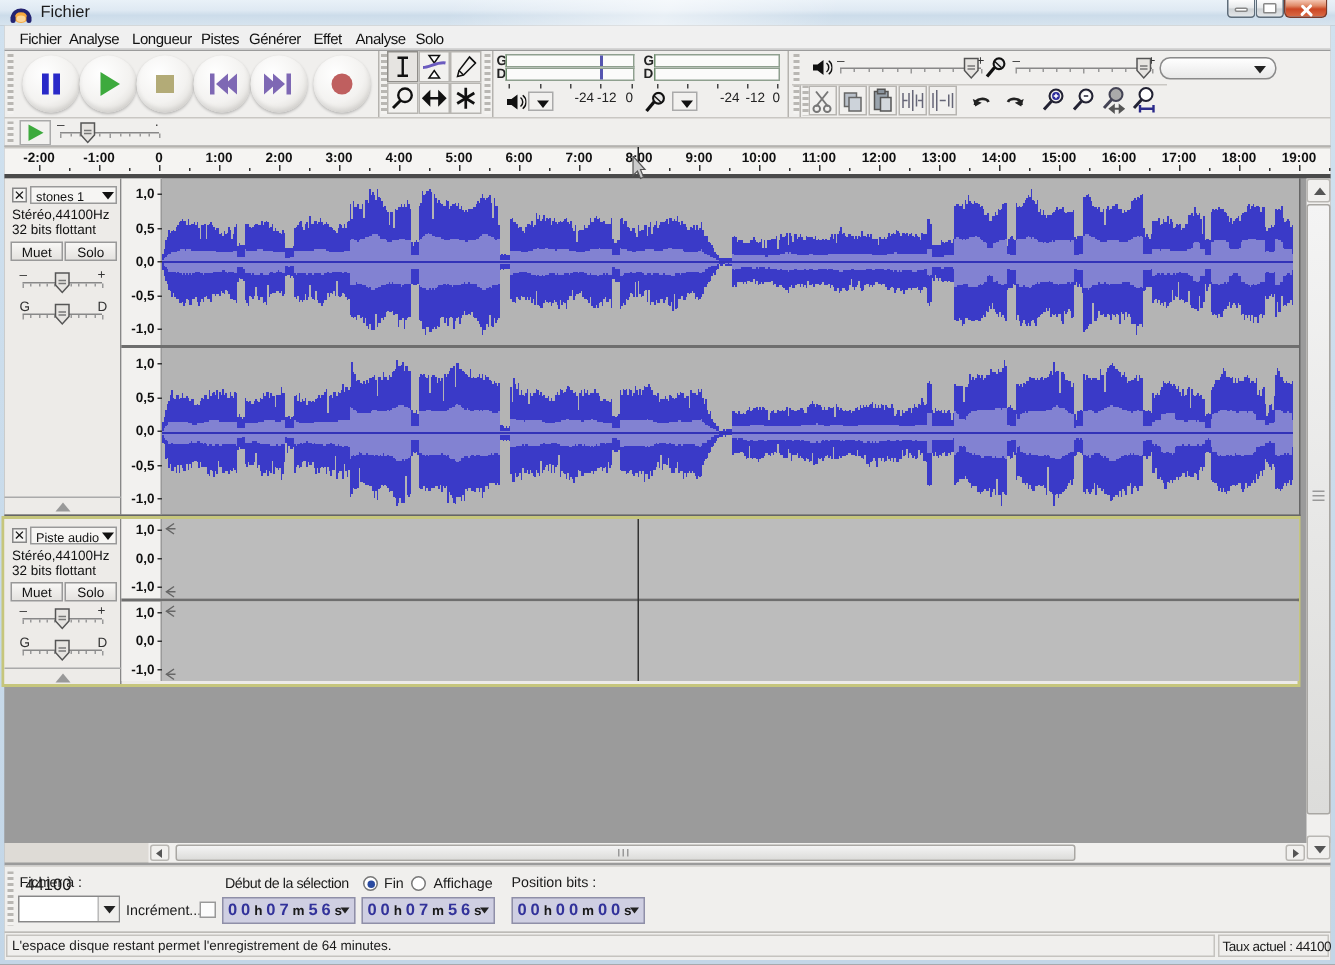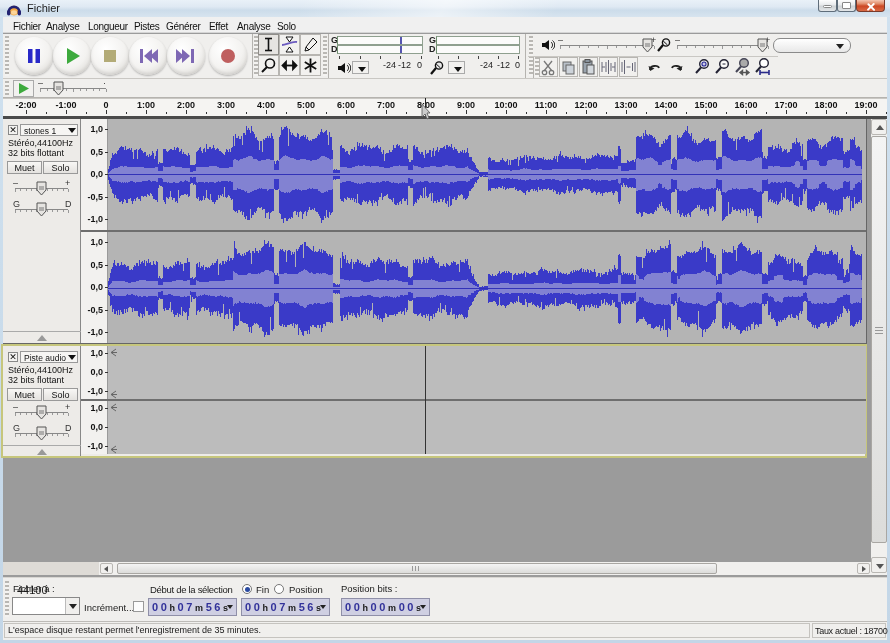--- a/index.html
+++ b/index.html
@@ -648,27 +648,27 @@
 <div class="abs" style="left:65px;top:598px;width:14px;height:16px;background:#f0efed;border-left:1px solid #bbb">
     <div class="arr" style="left:3px;top:6px;border-left:4px solid transparent;border-right:4px solid transparent;border-top:5px solid #222"></div>
   </div>
 <div class="abs slab" style="left:84px;top:602px">Incrément...</div>
 <div class="abs" style="left:133px;top:601px;width:11px;height:11px;border:1px solid #999;background:#fcfcfc"></div>
 <div class="abs slab" style="left:150px;top:584px;letter-spacing:-0.3px">Début de la sélection</div>
 <div class="abs" style="left:242px;top:584px;width:10px;height:10px;border-radius:50%;border:1px solid #777;background:#fff"></div>
 <div class="abs" style="left:245px;top:587px;width:5px;height:5px;border-radius:50%;background:#2a4aa0"></div>
 <div class="abs slab" style="left:256px;top:584px">Fin</div>
 <div class="abs" style="left:274px;top:584px;width:10px;height:10px;border-radius:50%;border:1px solid #777;background:#fff"></div>
-<div class="abs slab" style="left:289px;top:584px">Position</div>
+<div class="abs slab" style="left:289px;top:584px">Affichage</div>
 <div class="abs timefield" style="left:148px;top:598px;width:89px;height:18px"></div>
 <div class="abs" style="left:152px;top:601px;font-size:11px;font-weight:700;white-space:nowrap;letter-spacing:0.2px"><span style="color:#32329a">0 0</span> <span style="color:#1a1a1a;font-size:9px">h</span> <span style="color:#32329a">0 7</span> <span style="color:#1a1a1a;font-size:9px">m</span> <span style="color:#32329a">5 6</span> <span style="color:#1a1a1a;font-size:9px">s</span></div>
 <div class="arr abs" style="left:227px;top:605px;border-left:3.5px solid transparent;border-right:3.5px solid transparent;border-top:4.5px solid #222"></div>
 <div class="abs timefield" style="left:241px;top:598px;width:89px;height:18px"></div>
 <div class="abs" style="left:245px;top:601px;font-size:11px;font-weight:700;white-space:nowrap;letter-spacing:0.2px"><span style="color:#32329a">0 0</span> <span style="color:#1a1a1a;font-size:9px">h</span> <span style="color:#32329a">0 7</span> <span style="color:#1a1a1a;font-size:9px">m</span> <span style="color:#32329a">5 6</span> <span style="color:#1a1a1a;font-size:9px">s</span></div>
 <div class="arr abs" style="left:320px;top:605px;border-left:3.5px solid transparent;border-right:3.5px solid transparent;border-top:4.5px solid #222"></div>
 <div class="abs slab" style="left:341px;top:583px">Position bits :</div>
 <div class="abs timefield" style="left:341px;top:598px;width:89px;height:18px"></div>
 <div class="abs" style="left:345px;top:601px;font-size:11px;font-weight:700;white-space:nowrap;letter-spacing:0.2px"><span style="color:#32329a">0 0</span> <span style="color:#1a1a1a;font-size:9px">h</span> <span style="color:#32329a">0 0</span> <span style="color:#1a1a1a;font-size:9px">m</span> <span style="color:#32329a">0 0</span> <span style="color:#1a1a1a;font-size:9px">s</span></div>
 <div class="arr abs" style="left:420px;top:605px;border-left:3.5px solid transparent;border-right:3.5px solid transparent;border-top:4.5px solid #222"></div>
 <div id="statusbar" class="abs"></div>
 <div class="abs" style="left:4px;top:623px;width:806px;height:15px;border:1px solid #c5c3bf;background:#f0efed"></div>
-<div class="abs stext" style="left:8px;top:625px">L'espace disque restant permet l'enregistrement de 35 minutes.</div>
+<div class="abs stext" style="left:8px;top:625px">L'espace disque restant permet l'enregistrement de 64 minutes.</div>
 <div class="abs" style="left:812px;top:623px;width:74px;height:15px;border:1px solid #c5c3bf;background:#f0efed"></div>
-<div class="abs stext" style="left:815px;top:626px;letter-spacing:-0.3px">Taux actuel : 18700</div>
+<div class="abs stext" style="left:815px;top:626px;letter-spacing:-0.3px">Taux actuel : 44100</div>
 </body></html>

